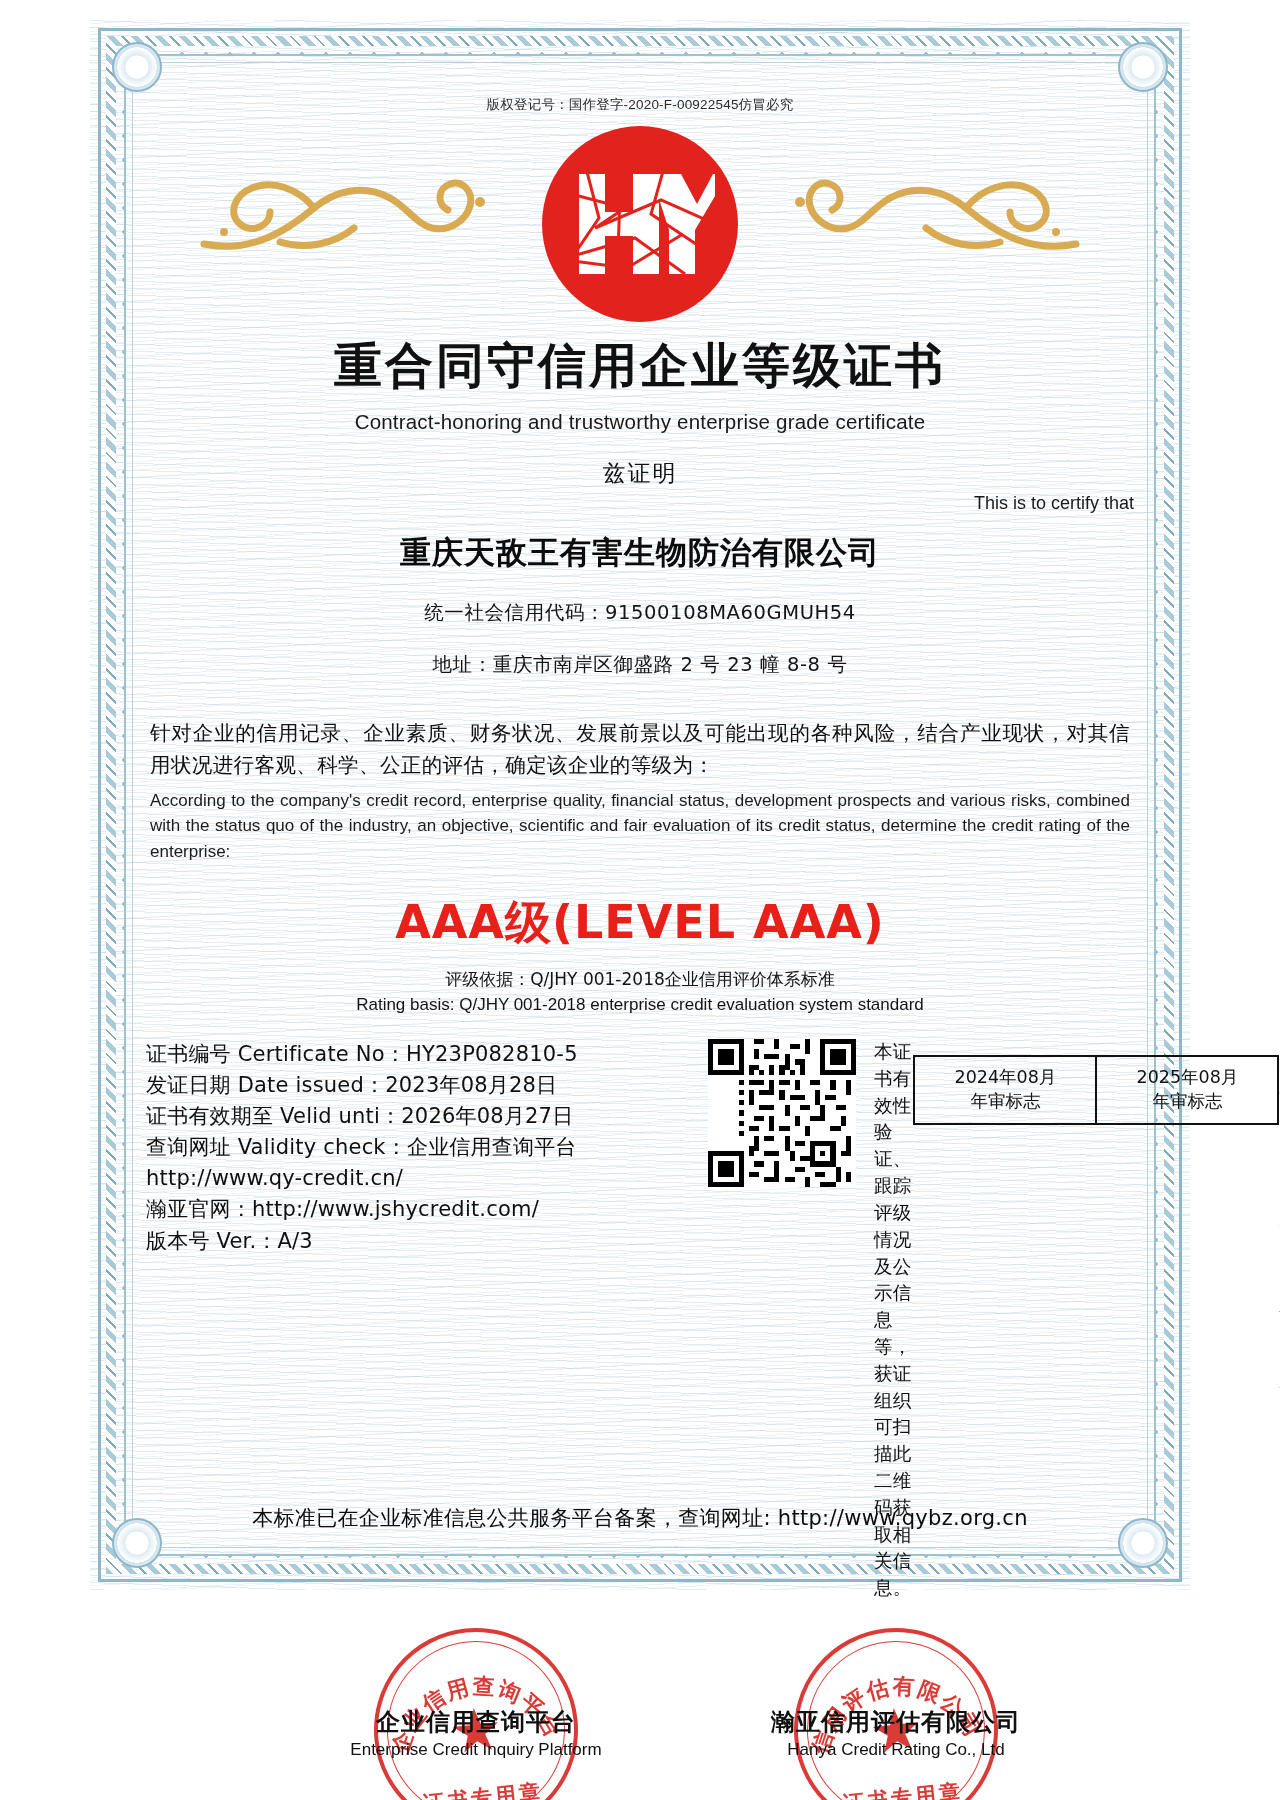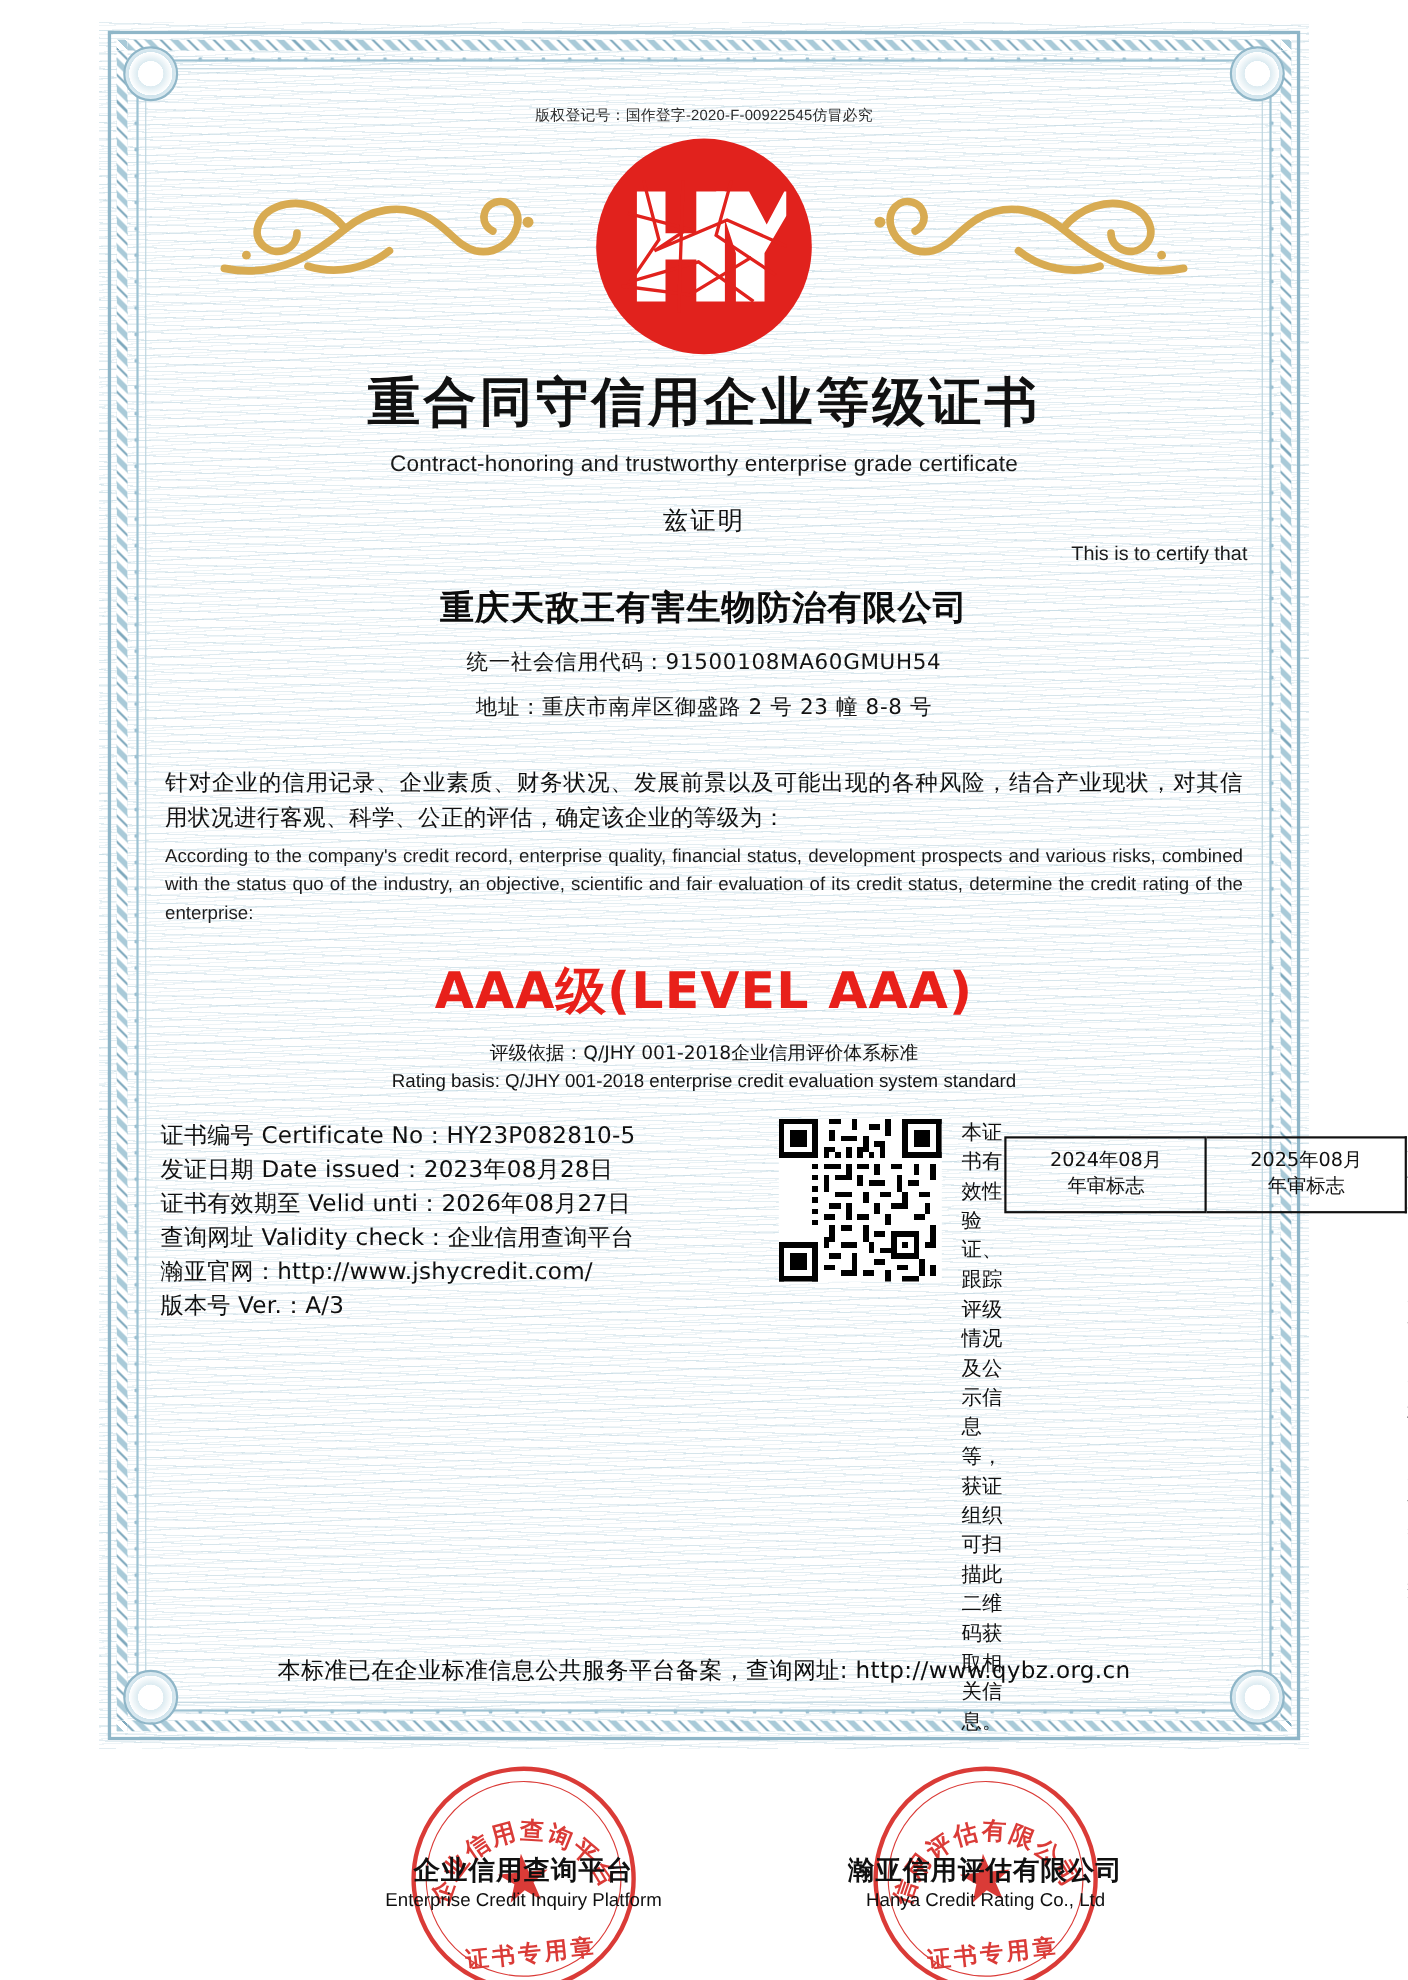--- a/index.html
+++ b/index.html
@@ -208,21 +208,21 @@
     font-weight: bold;
     color: #0c0c0c;
     margin-top: 18px;
     letter-spacing: 1px;
     font-family: "DejaVu Sans", "Liberation Sans", sans-serif;
   }
   .sub-line {
     text-align: center;
     font-size: 19.5px;
     color: #141414;
-    margin-top: 14px;
+    margin-top: 25px;
     letter-spacing: .6px;
     font-family: "DejaVu Sans", "Liberation Sans", sans-serif;
   }
 
   
   .body-block {
     margin-top: 40px;
     padding: 0 4px;
   }
   .body-cn {
@@ -525,20 +525,21 @@
     <div class="basis-cn">评级依据：Q/JHY 001-2018企业信用评价体系标准</div>
     <div class="basis-en">Rating basis: Q/JHY 001-2018 enterprise credit evaluation system standard</div>
 
     <div class="details-row">
 
       <div class="details-left">
         <div class="detail-line">证书编号 Certificate No：HY23P082810-5</div>
         <div class="detail-line">发证日期 Date issued：2023年08月28日</div>
         <div class="detail-line">证书有效期至 Velid unti：2026年08月27日</div>
         <div class="detail-line">查询网址 Validity check：企业信用查询平台</div>
+        <div class="detail-line">http://www.qy-credit.cn/</div>
         <div class="detail-line">瀚亚官网：http://www.jshycredit.com/</div>
         <div class="detail-line">版本号 Ver.：A/3</div>
       </div>
 
       <div class="details-right">
         <div class="qr-row">
           <div class="qr">
             <svg width="148" height="148" viewBox="0 0 29 29" shape-rendering="crispEdges" aria-hidden="true">
               <rect width="29" height="29" fill="#ffffff"></rect>
               <g fill="#000000">

